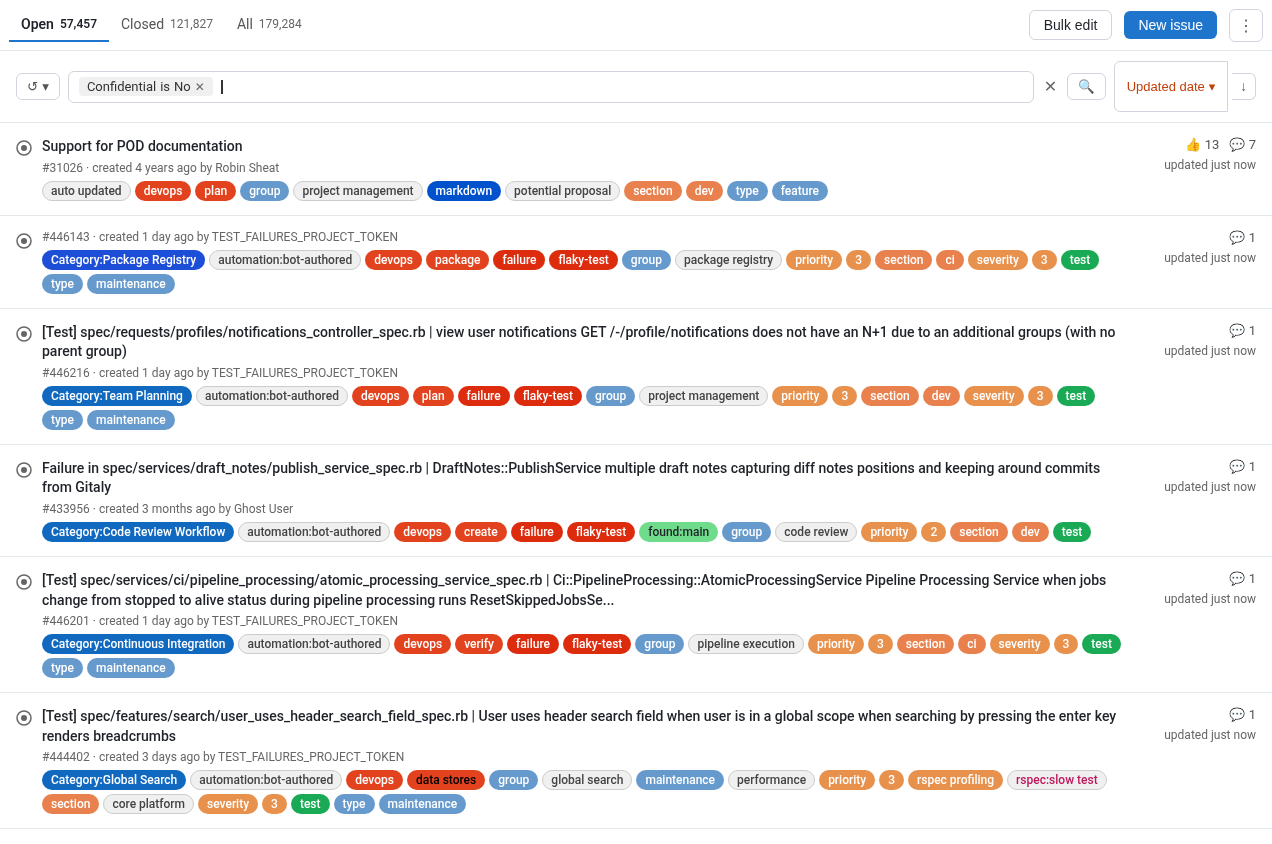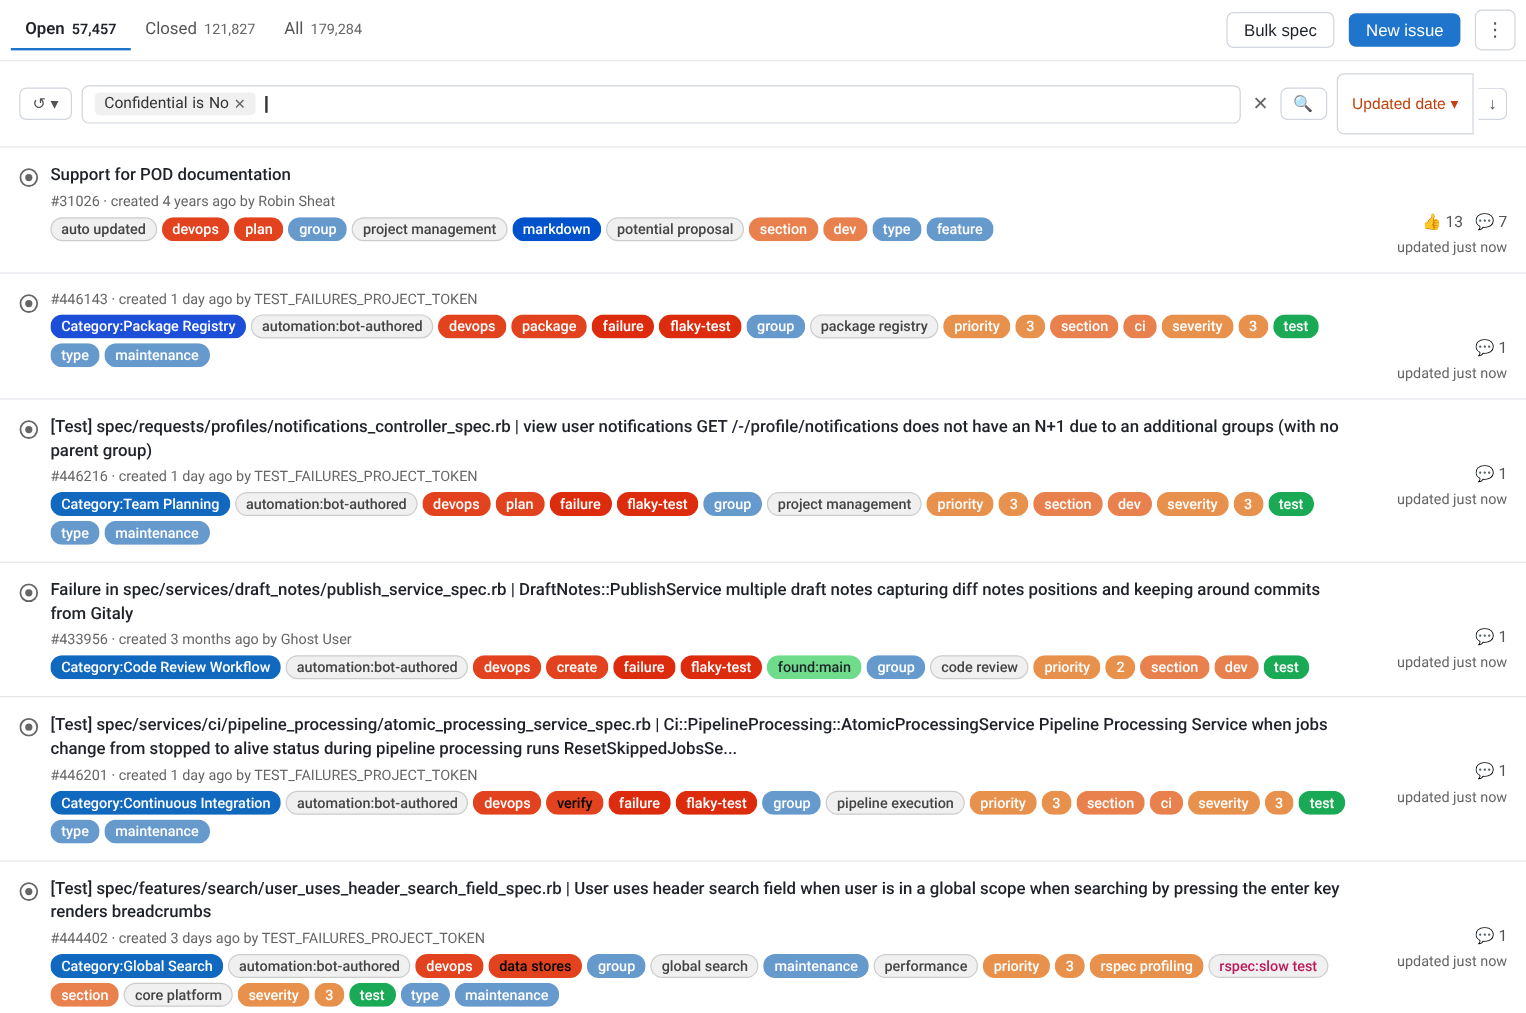--- a/index.html
+++ b/index.html
@@ -74,21 +74,21 @@
     .label {
       display: inline-flex; align-items: center; gap: 3px;
       border-radius: 100px; padding: 2px 8px; font-size: 12px; font-weight: 500;
       border: 1px solid transparent;
     }
     .issue-actions {
       display: flex; flex-direction: column; align-items: flex-end; gap: 6px;
       flex-shrink: 0; min-width: 120px;
     }
     .issue-reactions { display: flex; align-items: center; gap: 10px; color: #555; font-size: 13px; }
-    .reaction { display: flex; align-items: center; gap: 4px; margin-top: 40px; }
+    .reaction { display: flex; align-items: center; gap: 4px; }
     .issue-updated { font-size: 12px; color: #666; }
 
     
     .lbl-auto-updated { background: #f0f0f0; color: #444; border-color: #ccc; }
     .lbl-devops { background: #e2431e; color: #fff; }
     .lbl-plan { background: #e2431e; color: #fff; }
     .lbl-group { background: #6699cc; color: #fff; }
     .lbl-project-management { background: #f0f0f0; color: #444; border-color: #ccc; }
     .lbl-markdown { background: #0052cc; color: #fff; }
     .lbl-potential-proposal { background: #f0f0f0; color: #444; border-color: #ccc; }
@@ -107,21 +107,21 @@
     .lbl-section-ci { background: #e8814d; color: #fff; }
     .lbl-severity { background: #e8914d; color: #fff; }
     .lbl-severity-num { background: #e8914d; color: #fff; }
     .lbl-test { background: #1aaa55; color: #fff; }
     .lbl-maintenance { background: #6699cc; color: #fff; }
     .lbl-cat-team { background: #1068bf; color: #fff; }
     .lbl-cat-code-review { background: #1068bf; color: #fff; }
     .lbl-create { background: #e2431e; color: #fff; }
     .lbl-found-main { background: #6fdc8c; color: #1f2329; }
     .lbl-code-review { background: #f0f0f0; color: #444; border-color: #ccc; }
-    .lbl-verify { background: #e2431e; color: #000000; }
+    .lbl-verify { background: #e2431e; color: #ffffff; }
     .lbl-pipeline-execution { background: #f0f0f0; color: #444; border-color: #ccc; }
     .lbl-cat-ci { background: #1068bf; color: #fff; }
     .lbl-cat-global { background: #1068bf; color: #fff; }
     .lbl-data-stores { background: #e2431e; color: #000000; text-align: center; }
     .lbl-global-search { background: #f0f0f0; color: #444; border-color: #ccc; }
     .lbl-maint { background: #6699cc; color: #fff; }
     .lbl-performance { background: #f0f0f0; color: #444; border-color: #ccc; }
     .lbl-rspec-profiling { background: #e8914d; color: #fff; }
     .lbl-rspec-slow { background: #f0f0f0; color: #be185d; border-color: #ccc; }
     .lbl-core-platform { background: #f0f0f0; color: #444; border-color: #ccc; }
@@ -140,21 +140,21 @@
     <div class="tab">
       <span>Closed</span>
       <span class="tab-count">121,827</span>
     </div>
     <div class="tab">
       <span>All</span>
       <span class="tab-count">179,284</span>
     </div>
   </div>
   <div class="spacer"></div>
-  <button class="bulk-edit-btn">Bulk spec</button>
+  <button class="bulk-edit-btn">Bulk edit</button>
   <button class="new-issue-btn">New issue</button>
   <button class="more-btn">⋮</button>
 </div>
 
 <div class="filter-bar">
   <button class="filter-history-btn">
     <span>↺</span>
     <span>▾</span>
   </button>
   <div class="filter-input-area">

